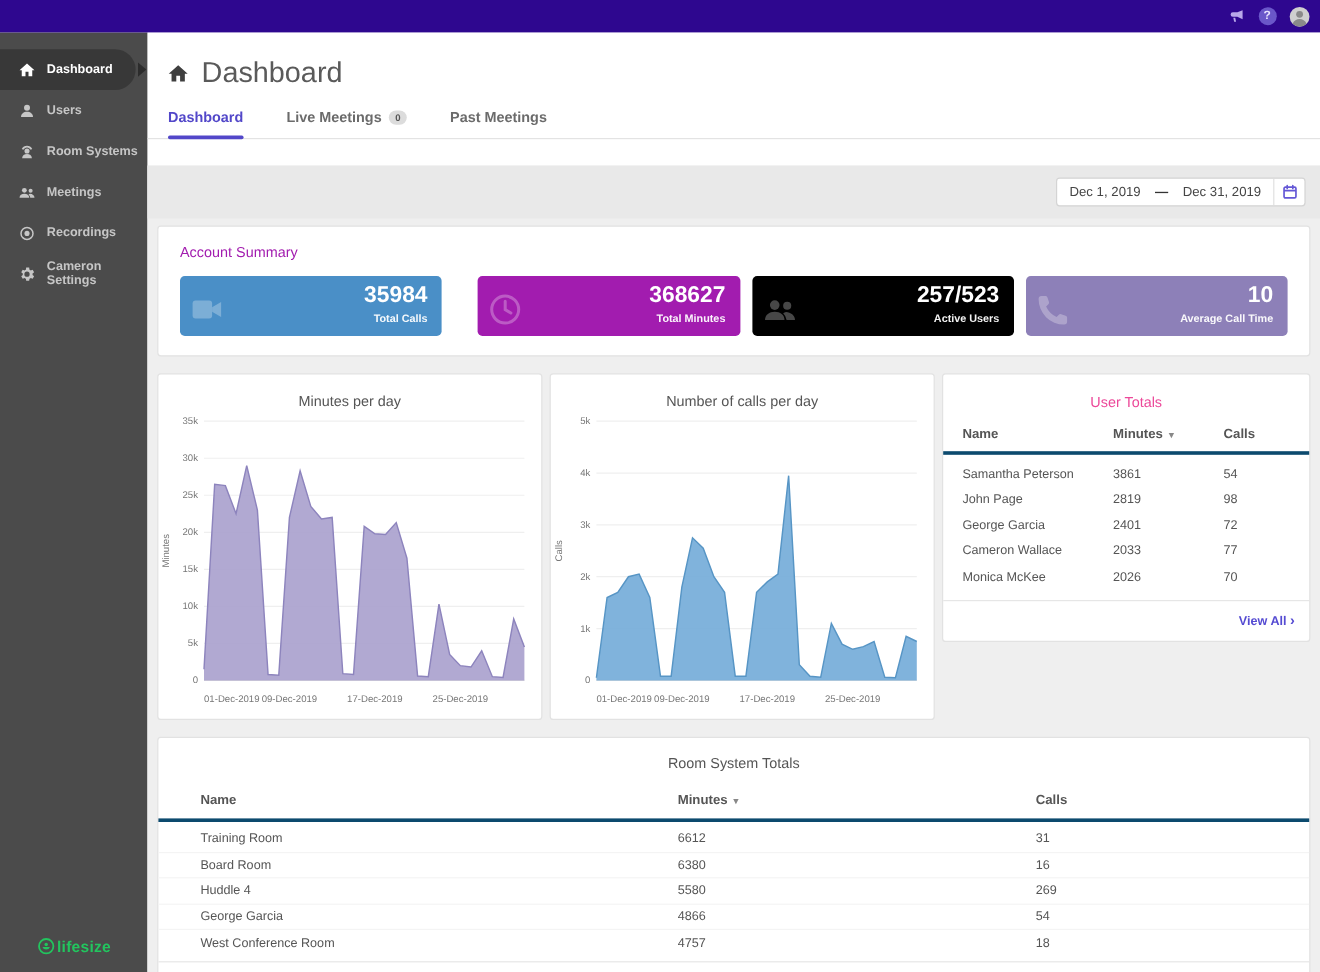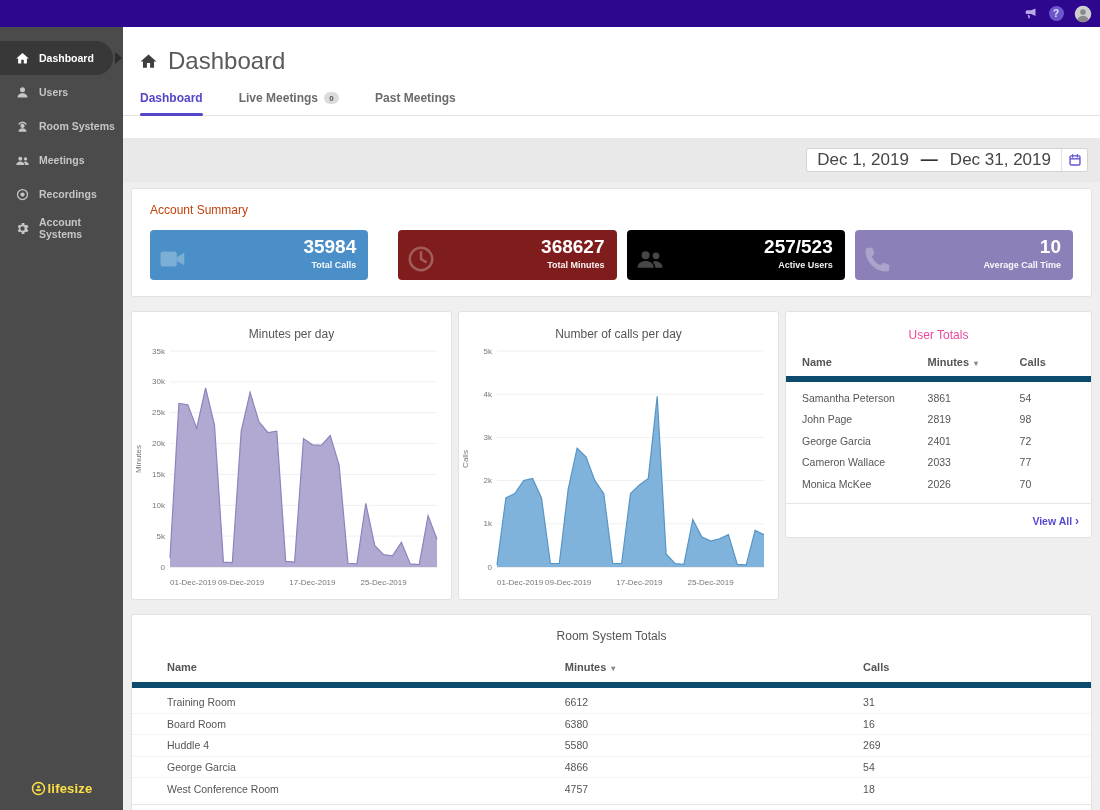--- a/index.html
+++ b/index.html
@@ -28,21 +28,21 @@
     cursor:pointer; }
   .nav-item .nicon { width:16px; height:16px; flex:0 0 16px; display:flex;
     align-items:center; justify-content:center; }
   .nav-item .nicon svg { width:15px; height:15px; fill:currentColor; }
   .nav-item.active { background:#383838; color:#fff; border-radius:0 17px 17px 0;
     width:113px; }
   .nav-item.active::after { content:""; position:absolute; right:-9px; top:11px;
     border-left:7px solid #2c2c2c; border-top:6px solid transparent;
     border-bottom:6px solid transparent; }
   .side-logo { padding:0 0 14px 0; display:flex; align-items:center; justify-content:center;
-    gap:2px; color:#fde047; }
+    gap:2px; color:#22c55e; }
   .side-logo svg { width:15px; height:15px; fill:currentColor; }
   .side-logo .logo-text { font-size:13px; font-weight:bold; letter-spacing:.2px; }
 
   
   .content { position:absolute; left:123px; top:27px; width:977px; height:783px;
     background:#fff; }
   .page-header { display:flex; align-items:center; gap:10px; padding:20px 0 0 16px; }
   .page-header .hicon svg { width:19px; height:19px; fill:#3f3f3f; display:block; }
   .page-title { font-size:24px; color:#5a5a5a; font-weight:400; }
 
@@ -55,50 +55,50 @@
     height:3px; background:#5247c9; border-radius:2px; }
   .tab-badge { min-width:15px; height:12px; padding:0 4px; background:#dcdcdc;
     color:#555; border-radius:8px; font-size:8px; font-weight:bold; display:flex;
     align-items:center; justify-content:center; }
 
   .content-body { position:absolute; left:0; top:111px; width:977px; height:672px;
     background:#efefef; }
   .date-row { height:44px; background:#e9e9e9; display:flex; align-items:center;
     justify-content:flex-end; padding-right:12px; }
   .date-box { background:#fff; border:1px solid #d4d4d4; border-radius:3px;
-    height:24px; display:flex; align-items:center; font-size:17px; color:#454545;
+    height:24px; display:flex; align-items:center; font-size:11px; color:#454545;
     cursor:pointer; }
   .date-box .dseg { padding:0 10px; }
   .date-box .dash { color:#333; font-weight:bold; padding:0 2px; }
   .date-box .cal { border-left:1px solid #e0e0e0; width:26px; height:100%;
     display:flex; align-items:center; justify-content:center; color:#6457d6; }
   .date-box .cal svg { width:14px; height:14px; }
 
   .card { background:#fff; border:1px solid #e2e2e2; border-radius:3px; }
   .summary-card { margin:6px 8px 0 8px; padding:14px 18px 16px; }
-  .sec-title { font-size:12px; color:#c2410c; }
+  .sec-title { font-size:12px; color:#a21caf; }
   .cards-row { display:flex; gap:10px; margin-top:13px; }
   .s-card { flex:1; height:50px; border-radius:4px; color:#fff; position:relative;
     padding:7px 12px 0; overflow:hidden; }
   .s-card .s-value { font-size:19px; font-weight:bold; text-align:right; line-height:1.1; }
   .s-card .s-label { font-size:9px; font-weight:bold; text-align:right; margin-top:2px;
     opacity:.95; }
   .s-card .wmark { position:absolute; left:8px; bottom:2px; opacity:.28; }
   .s-card .wmark svg { width:30px; height:30px; fill:#fff; }
 
   .charts-row { display:flex; gap:6px; margin:14px 8px 0; align-items:flex-start; }
   .chart-card { width:321px; }
   .chart-title { text-align:center; font-size:12px; color:#555; padding-top:15px; }
   .chart-mount svg { display:block; }
 
   
   .user-card { flex:1; }
   .ut-title { text-align:center; font-size:12px; color:#ec4899; padding:16px 0 14px; }
   .t-head { display:flex; font-size:11px; font-weight:bold; color:#555;
-    border-bottom:6px solid #0c4a6e; padding-bottom:8px; }
+    border-bottom:3px solid #0c4a6e; padding-bottom:8px; }
   .t-row { display:flex; font-size:10.5px; color:#555; align-items:center; }
   .user-card .t-head, .user-card .t-row { padding-left:16px; padding-right:10px; }
   .user-card .c1 { width:45%; } .user-card .c2 { width:33%; } .user-card .c3 { width:22%; }
   .user-card .t-row { height:21.5px; }
   .user-card .t-body { padding-top:5px; padding-bottom:8px; }
   .t-foot { border-top:1px solid #e6e6e6; padding:7px 12px 8px; text-align:right; }
   .view-all { font-size:10.5px; color:#554bd2; cursor:pointer; font-weight:bold; }
   .view-all .chev { font-size:12px; }
   .sort-ind { font-size:8px; color:#888; margin-left:5px; }
 
@@ -181,21 +181,21 @@
           </svg>
         </span>
         <span>Recordings</span>
       </div>
       <div class="nav-item">
         <span class="nicon">
           <svg viewBox="0 0 24 24">
             <path d="M19.4 13a7.6 7.6 0 0 0 0-2l2.1-1.6-2-3.5-2.5 1a7.7 7.7 0 0 0-1.7-1l-.4-2.7h-4l-.4 2.7a7.7 7.7 0 0 0-1.7 1l-2.5-1-2 3.5L6.4 11a7.6 7.6 0 0 0 0 2l-2.1 1.6 2 3.5 2.5-1a7.7 7.7 0 0 0 1.7 1l.4 2.7h4l.4-2.7a7.7 7.7 0 0 0 1.7-1l2.5 1 2-3.5zM12 15.5A3.5 3.5 0 1 1 15.5 12 3.5 3.5 0 0 1 12 15.5z"></path>
           </svg>
         </span>
-        <span>Account Systems</span>
+        <span>Cameron Settings</span>
       </div>
     </div>
   <div class="side-logo">
     <svg viewBox="0 0 24 24">
       <circle cx="12" cy="12" r="9.6" fill="none" stroke="currentColor" stroke-width="2.4"></circle>
       <circle cx="12" cy="9.6" r="2.3"></circle>
       <path d="M7 13a5.3 5.3 0 0 0 10 0z"></path>
     </svg>
     <span class="logo-text">lifesize</span>
   </div>
@@ -246,21 +246,21 @@
       <div class="sec-title">Account Summary</div>
       <div class="cards-row" id="summary-cards">
           <div class="s-card" style="background: rgb(74, 143, 199);">
             <span class="wmark"><svg viewBox="0 0 24 24">
                 <rect x="2" y="6" width="13" height="12" rx="2"></rect>
                 <path d="M15 10.5 21 7v10l-6-3.5z"></path>
               </svg></span>
             <div class="s-value">35984</div>
             <div class="s-label">Total Calls</div>
           </div>
-          <div class="s-card" style="background: #7f1d1d; margin-left: 20px;">
+          <div class="s-card" style="background: #a21caf; margin-left: 20px;">
             <span class="wmark"><svg viewBox="0 0 24 24">
                 <circle cx="12" cy="12" r="9" fill="none" stroke="#fff" stroke-width="2"></circle>
                 <path d="M12 6.5V12l3.8 2.3" fill="none" stroke="#fff" stroke-width="2" stroke-linecap="round"></path>
               </svg></span>
             <div class="s-value">368627</div>
             <div class="s-label">Total Minutes</div>
           </div>
           <div class="s-card" style="background: #000000;">
             <span class="wmark"><svg viewBox="0 0 24 24">
                 <circle cx="8.5" cy="9" r="3.2"></circle>

